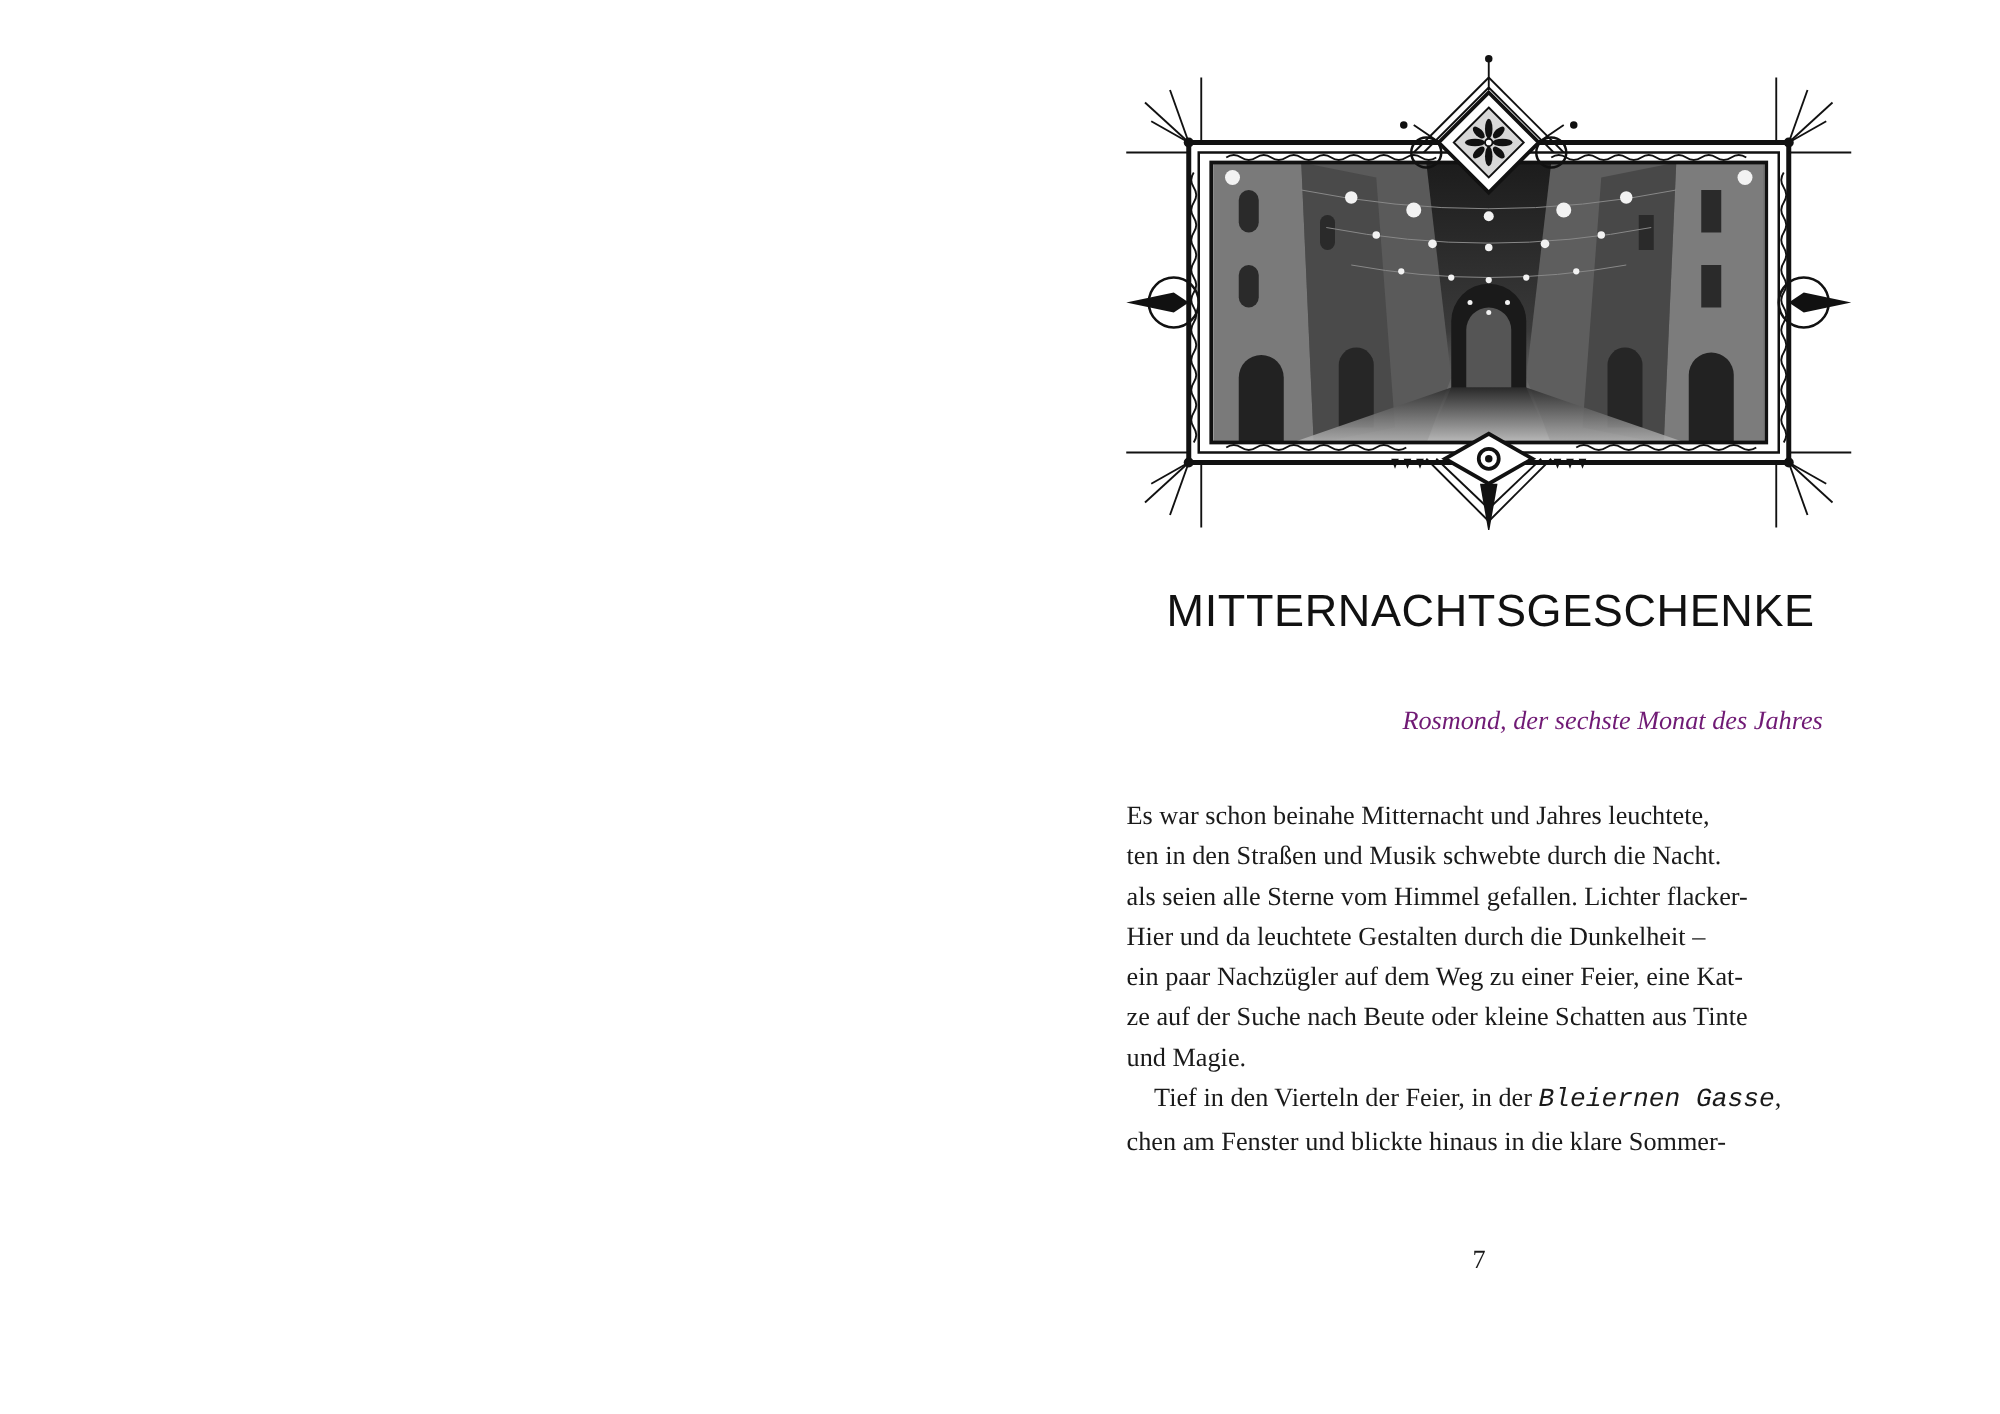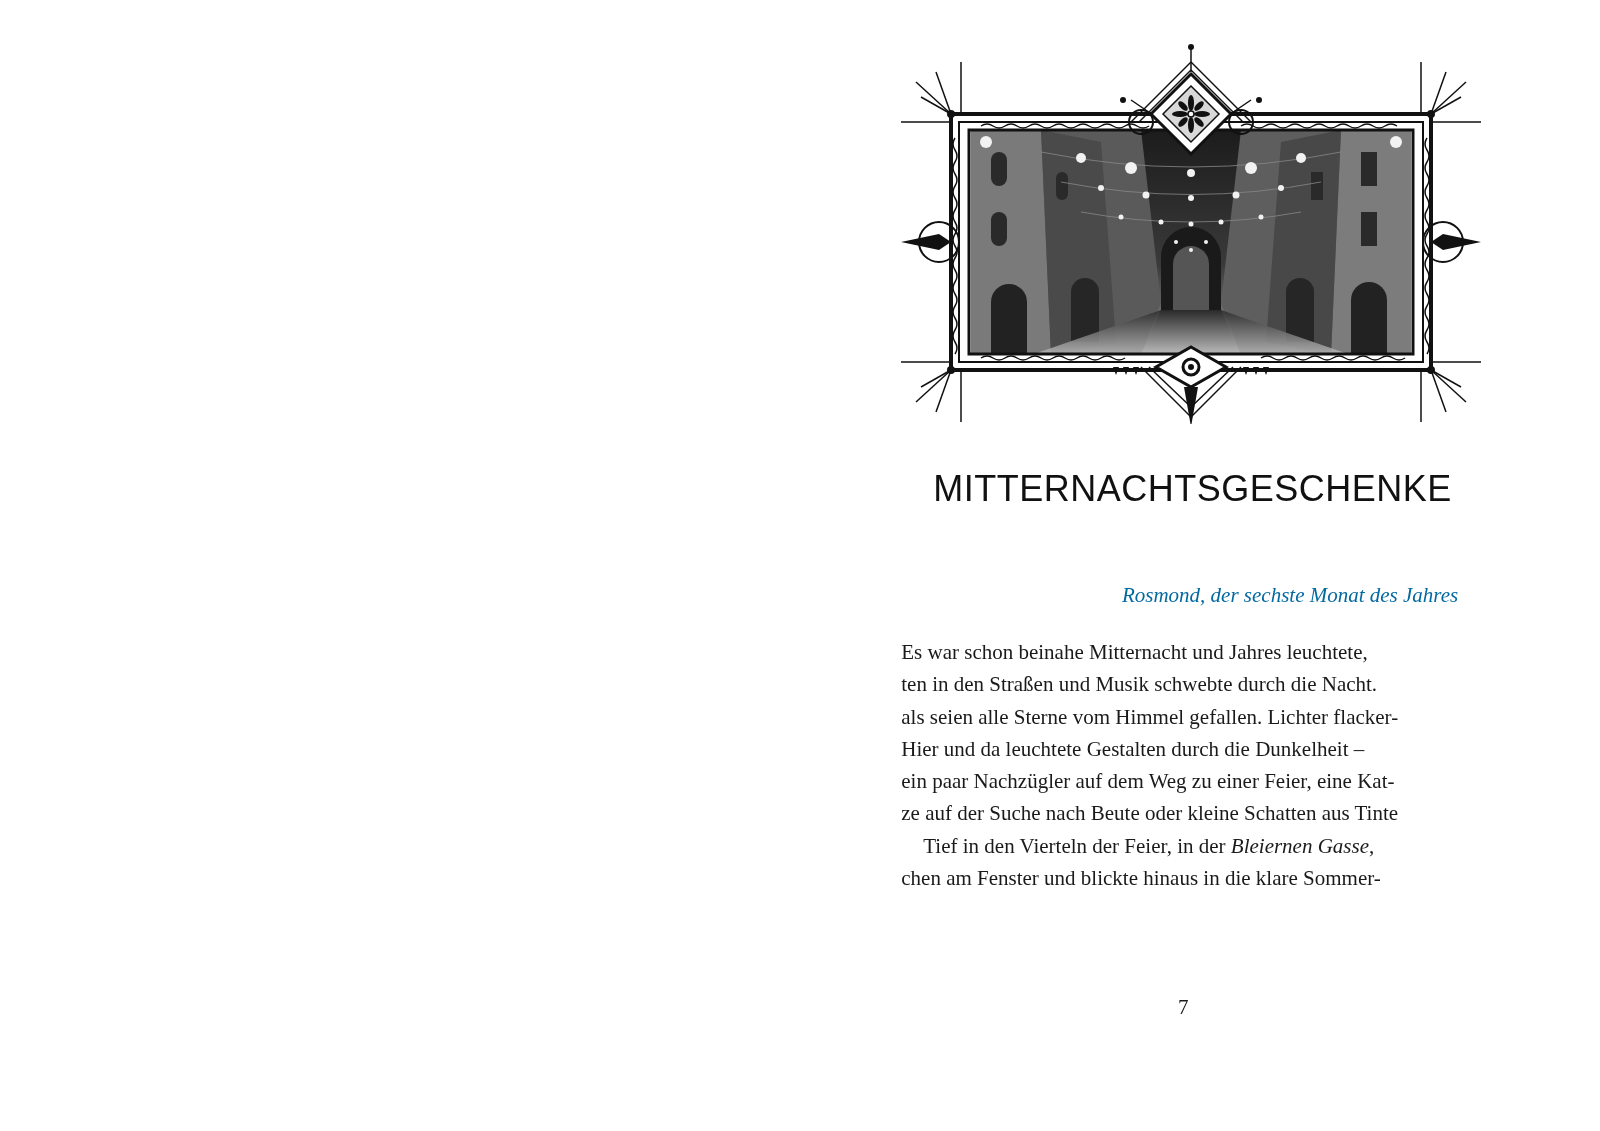--- a/index.html
+++ b/index.html
@@ -7,28 +7,28 @@
     .spread { position: absolute; inset: 0; display: flex; padding-left: 29px; }
     .page-left { width: 870px; height: 1131px; background: #ffffff; }
     .page-right { position: relative; width: 730px; height: 1131px; background: #ffffff; }
 
     .illustration { position: absolute; left: 8px; top: 42px; width: 600px; height: 382px; }
     .illustration svg { width: 100%; height: 100%; display: block; }
 
     .chapter-title { position: absolute; left: 50px; top: 468px; width: 500px; text-align: center;
       font-family: "Liberation Sans", sans-serif; font-size: 36px; letter-spacing: 0.5px; font-weight: 400; color: #111; }
 
-    .epigraph { position: absolute; left: 0; top: 583px; width: 575px; text-align: right;
-      font-style: italic; font-size: 21px; color: #0369a1; }
+    .epigraph { position: absolute; left: 0; top: 564px; width: 575px; text-align: right;
+      font-style: italic; font-size: 21px; color: #701a75; }
 
     .body-text { position: absolute; left: 18px; top: 636px; width: 557px; font-size: 21px; line-height: 32.3px; }
     .body-text .line { display: flex; justify-content: space-between; white-space: nowrap; }
     .body-text .line.last { justify-content: flex-start; gap: 6px; }
     .body-text .line.indent { padding-left: 22px; }
-    .body-text em { font-style: italic; }
+    .body-text em { font-style: italic; font-family: Liberation Mono, monospace; }
 
     .page-number { position: absolute; left: 280px; top: 995px; width: 40px; text-align: center; font-size: 21px; }
   </style>
 </head>
 <body>
 
 <div class="spread">
   <div class="page-left"></div>
 
   <div class="page-right">
@@ -219,20 +219,23 @@
         </div>
       <div class="line">
           <span>Hier und da leuchtete Gestalten durch die Dunkelheit –</span>
         </div>
       <div class="line">
           <span>ein paar Nachzügler auf dem Weg zu einer Feier, eine Kat-</span>
         </div>
       <div class="line">
           <span>ze auf der Suche nach Beute oder kleine Schatten aus Tinte</span>
         </div>
+      <div class="line last">
+          <span>und Magie.</span>
+        </div>
 
       <div class="line indent">
         <span><span>Tief in den Vierteln der Feier, in der </span><em>Bleiernen Gasse</em><span>,</span></span>
       </div>
       <div class="line">
         <span><span>chen am Fenster und blickte hinaus in die klare Sommer-</span></span>
       </div>
     </div>
 
     <div class="page-number">7</div>

